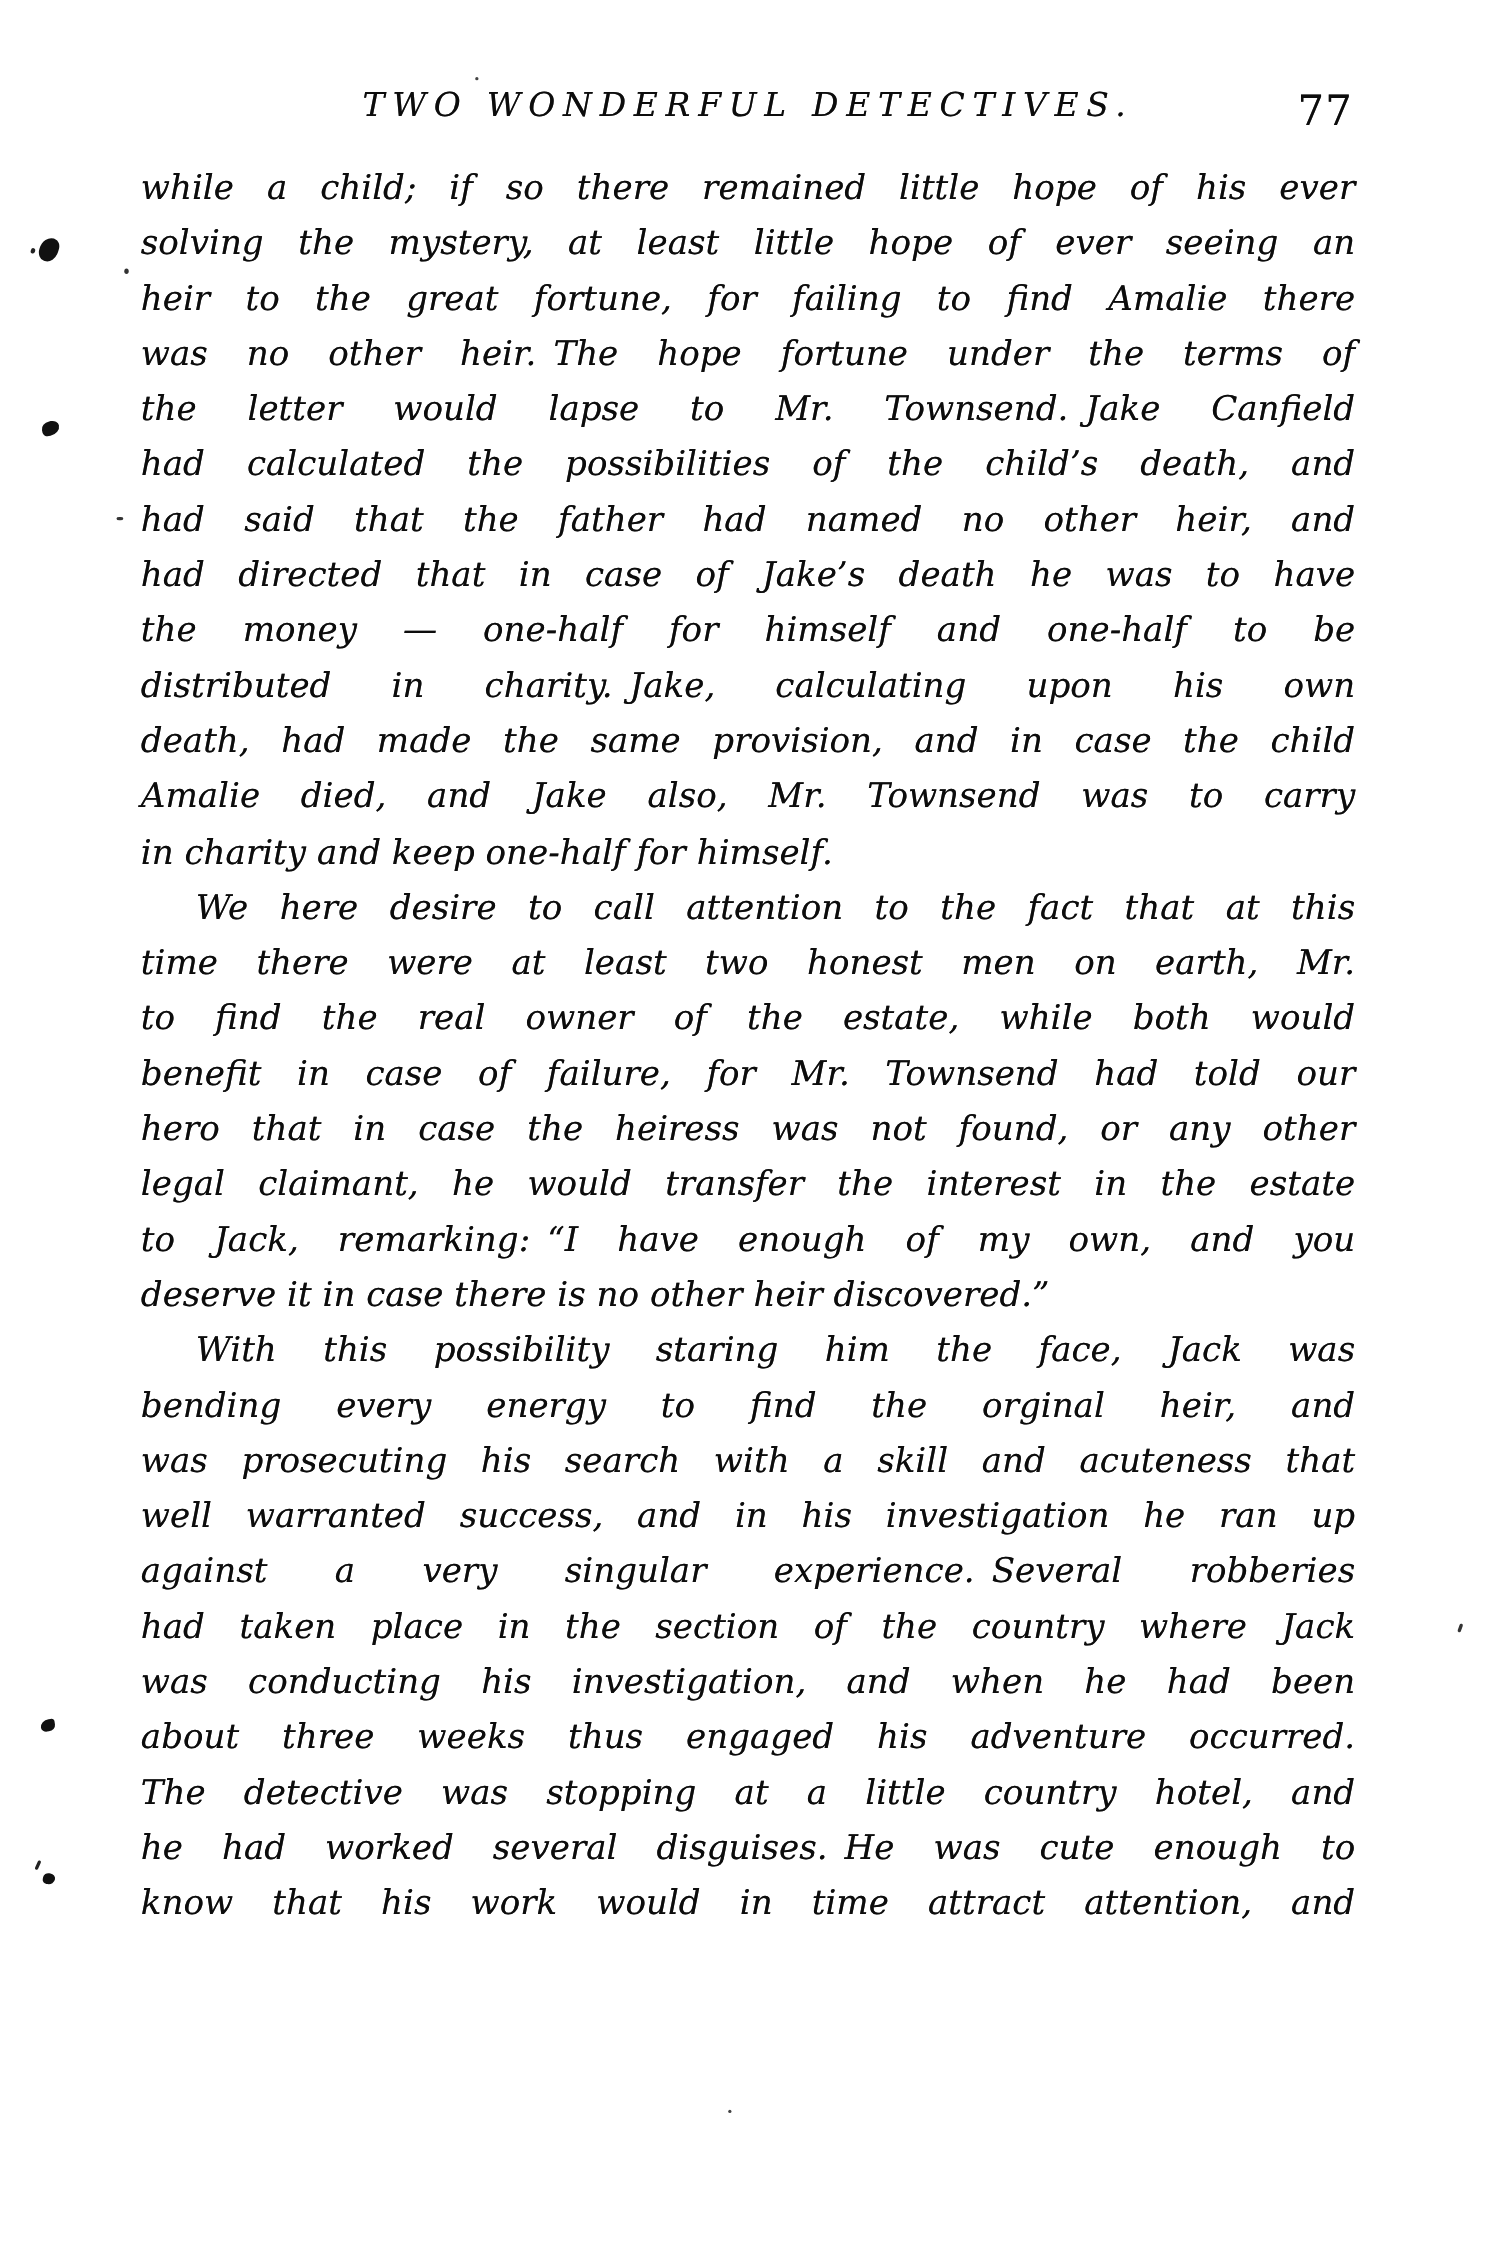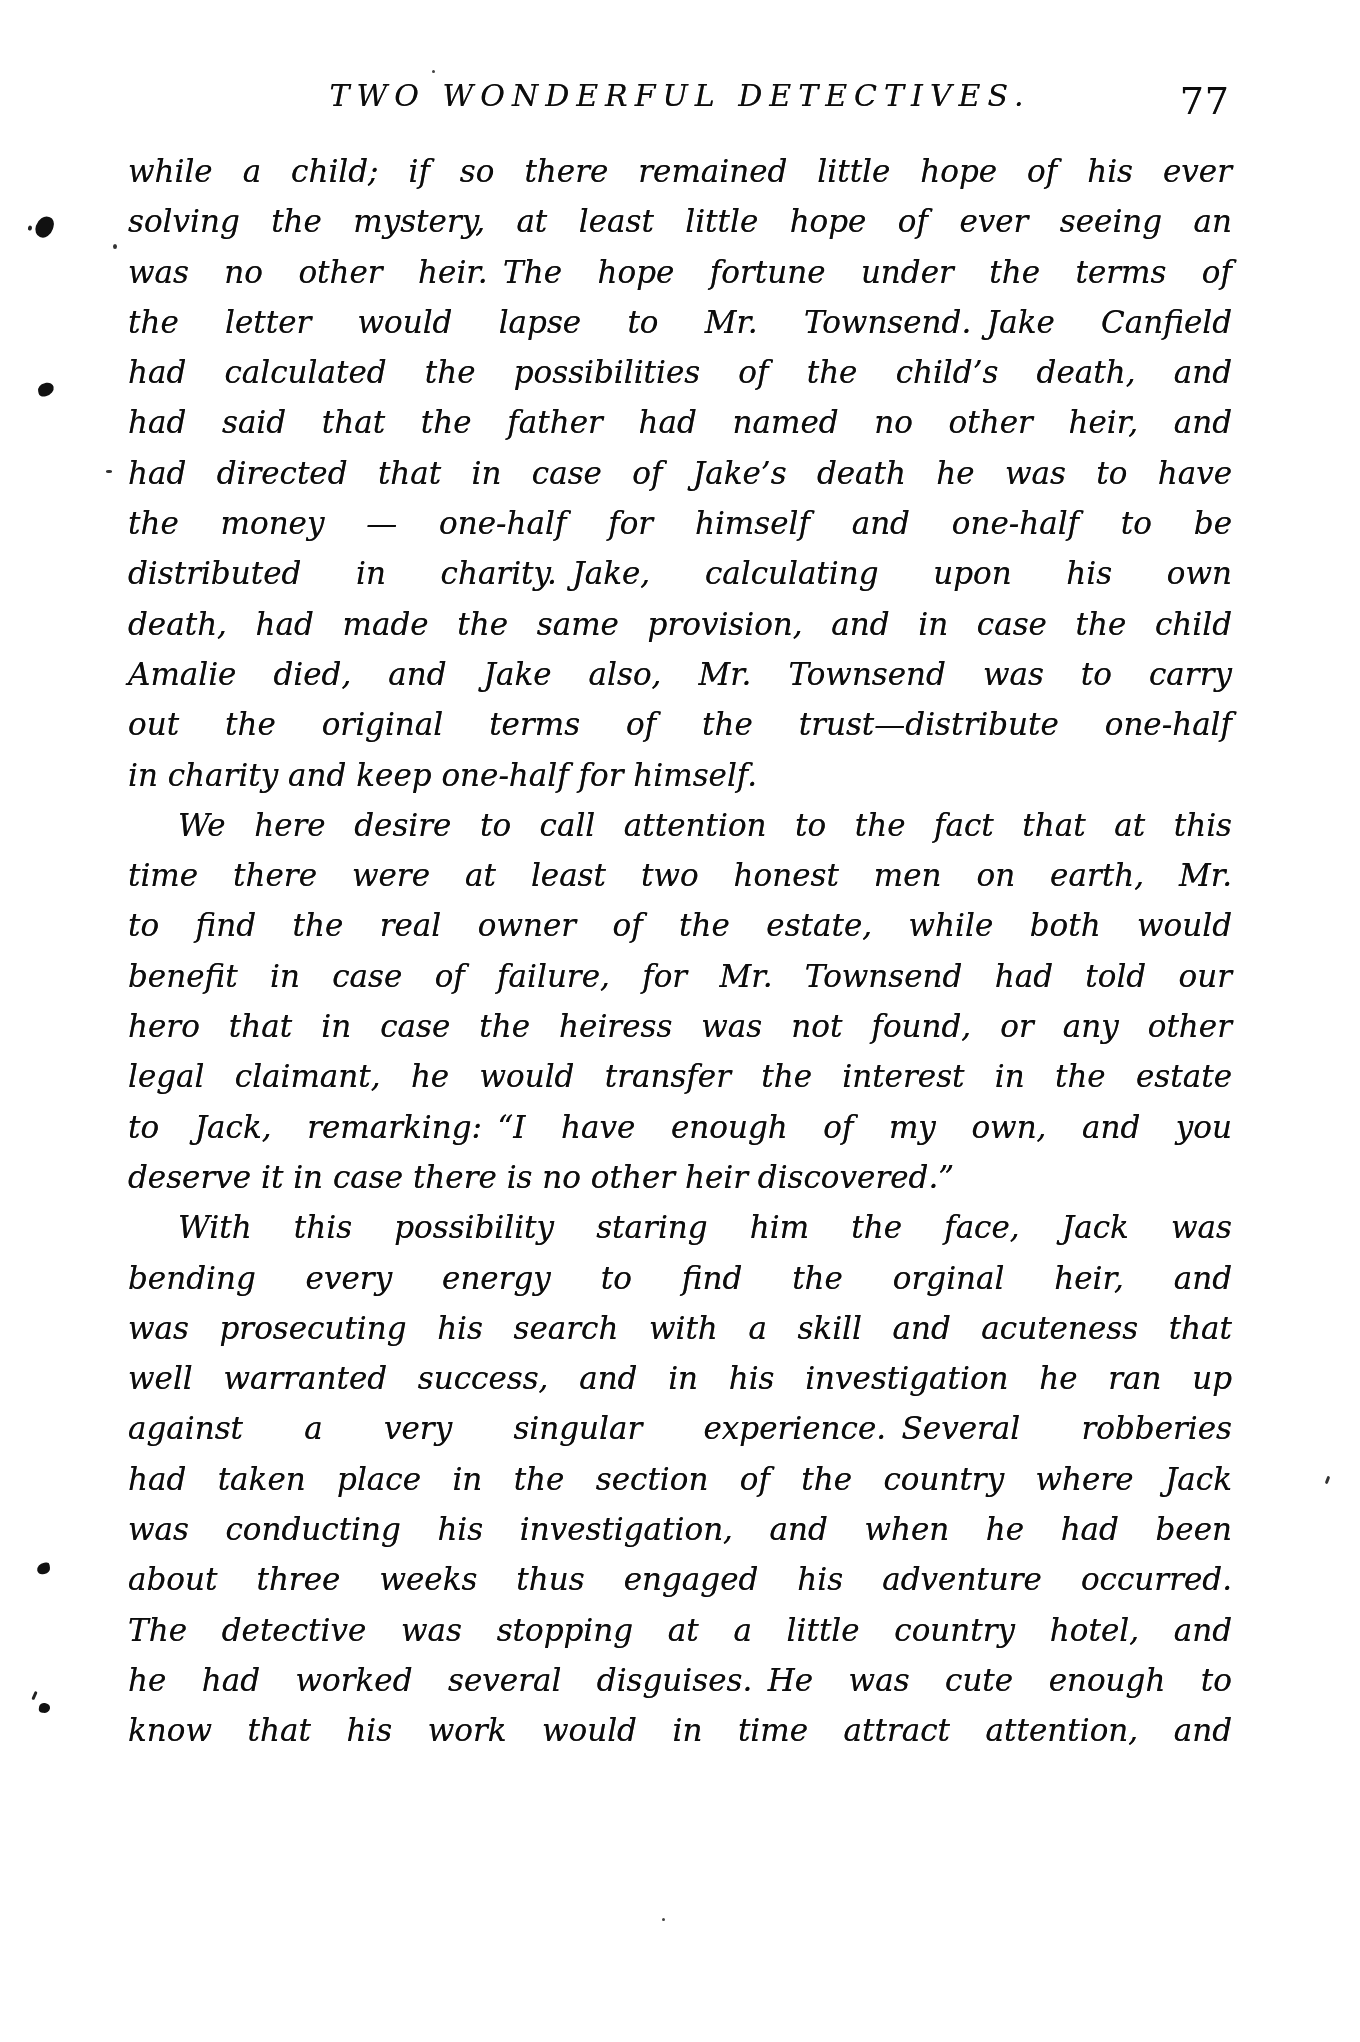--- a/index.html
+++ b/index.html
@@ -86,30 +86,30 @@
 
   <div class="running-header">
     <span class="header-title">TWO WONDERFUL DETECTIVES.</span>
     <span class="page-number">77</span>
   </div>
 
   <div class="page-body" id="pageBody">
       <div class="paragraph">
         <div class="text-line">while a child; if so there remained little hope of his ever</div>
         <div class="text-line">solving the mystery, at least little hope of ever seeing an</div>
+        <div class="text-line">heir to the great fortune, for failing to find Amalie there</div>
         <div class="text-line">was no other heir. The hope fortune under the terms of</div>
         <div class="text-line">the letter would lapse to Mr. Townsend. Jake Canfield</div>
         <div class="text-line">had calculated the possibilities of the child’s death, and</div>
         <div class="text-line">had said that the father had named no other heir, and</div>
         <div class="text-line">had directed that in case of Jake’s death he was to have</div>
         <div class="text-line">the money — one-half for himself and one-half to be</div>
         <div class="text-line">distributed in charity. Jake, calculating upon his own</div>
         <div class="text-line">death, had made the same provision, and in case the child</div>
         <div class="text-line">Amalie died, and Jake also, Mr. Townsend was to carry</div>
-        <div class="text-line">out the original terms of the trust—distribute one-half</div>
         <div class="text-line para-end">in charity and keep one-half for himself.</div>
       </div>
       <div class="paragraph indent">
         <div class="text-line">We here desire to call attention to the fact that at this</div>
         <div class="text-line">time there were at least two honest men on earth, Mr.</div>
         <div class="text-line">to find the real owner of the estate, while both would</div>
         <div class="text-line">benefit in case of failure, for Mr. Townsend had told our</div>
         <div class="text-line">hero that in case the heiress was not found, or any other</div>
         <div class="text-line">legal claimant, he would transfer the interest in the estate</div>
         <div class="text-line">to Jack, remarking: “I have enough of my own, and you</div>

